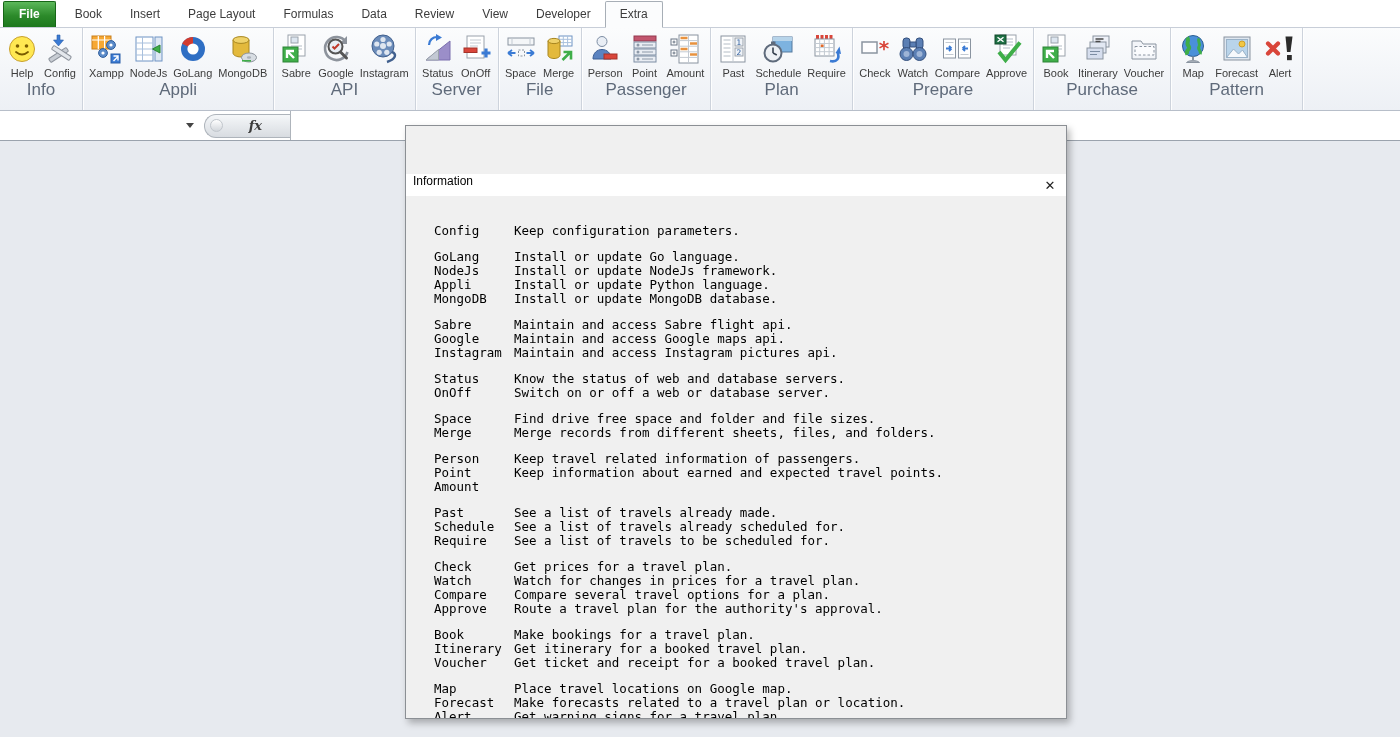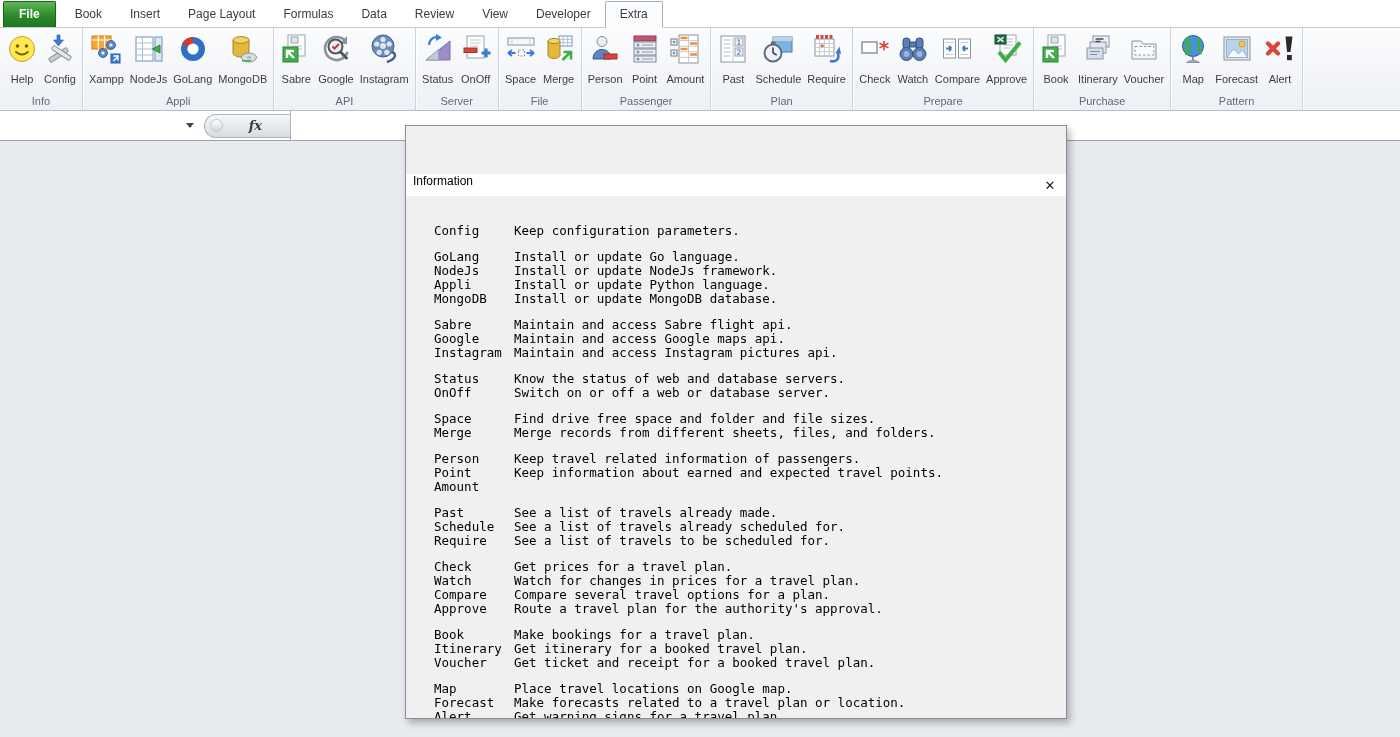--- a/index.html
+++ b/index.html
@@ -18,22 +18,22 @@
 
   
   .ribbon { height:84px; background:linear-gradient(#fbfcfd,#edf0f5); border-top:1px solid #c8ced8;
             border-bottom:1px solid #b7bec9; display:flex; align-items:stretch; overflow:hidden; position:relative; z-index:2;}
   .group { display:flex; flex-direction:column; flex-shrink:0; border-right:1px solid #cdd3dc;
            box-shadow:1px 0 0 rgba(255,255,255,.85); }
   .btns { flex:1; display:flex; align-items:flex-start; justify-content:center; padding:3px 3px 0; }
   .rbtn { display:flex; flex-direction:column; align-items:center; padding:2px 3px 1px; border-radius:2px; cursor:default; }
   .icon { width:32px; height:32px; display:block; }
   .icon svg { width:100%; height:100%; display:block; }
-  .rlabel { font-size:11px; color:#3c3c3c; margin-top:8px; white-space:nowrap; }
-  .glabel { text-align:center; font-size:11px; color:#5f6a7a; padding:0 8px 3px; white-space:nowrap; }
+  .rlabel { font-size:11px; color:#3c3c3c; margin-top:2px; white-space:nowrap; }
+  .glabel { text-align:center; font-size:17px; color:#5f6a7a; padding:0 8px 19px; white-space:nowrap; }
 
   
   .formulabar { height:30px; background:#ffffff; border-bottom:1px solid #9ba3ad; display:flex; align-items:center; position:relative; z-index:1; }
   .namebox { width:176px; height:100%; background:#fff; }
   .nb-arrow-wrap { width:28px; height:100%; display:flex; align-items:center; justify-content:center; }
   .nb-arrow { width:0; height:0; border-left:4px solid transparent; border-right:4px solid transparent; border-top:5px solid #444; }
   .fxpill { width:86px; height:24px; border:1px solid #aeb4bb; border-right:none; border-radius:12px 0 0 12px;
             background:linear-gradient(#f5f7f9,#d8dce1); display:flex; align-items:center; }
   .fxcircle { width:13px; height:13px; border-radius:50%; background:linear-gradient(#ffffff,#d2d6db);
               border:1px solid #c1c6cc; margin-left:5px; }

